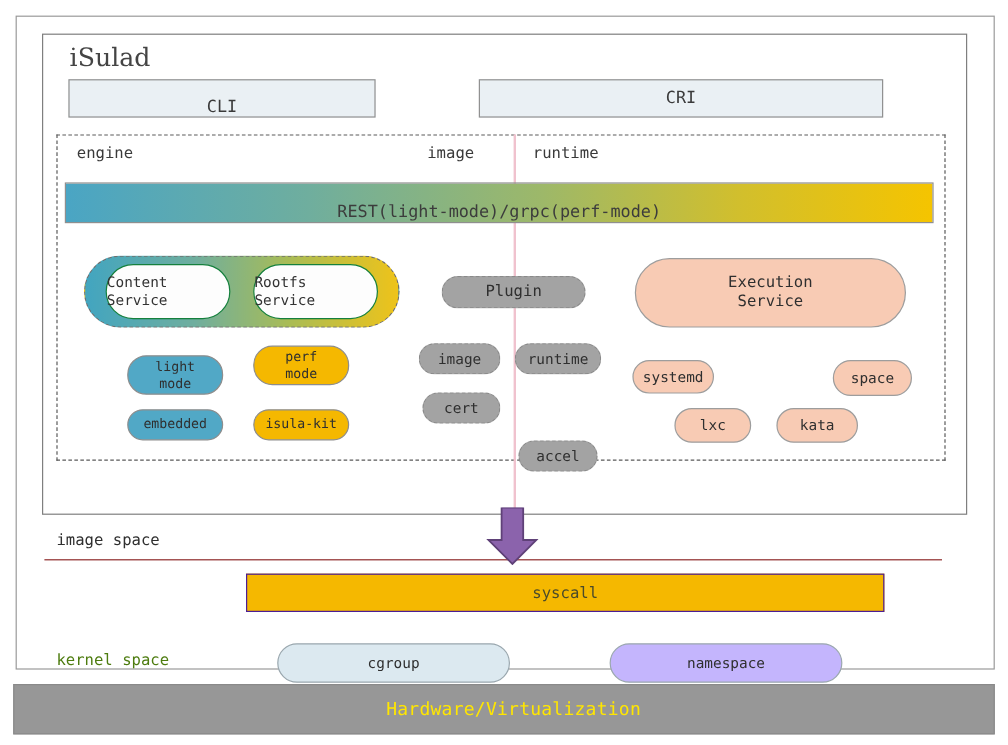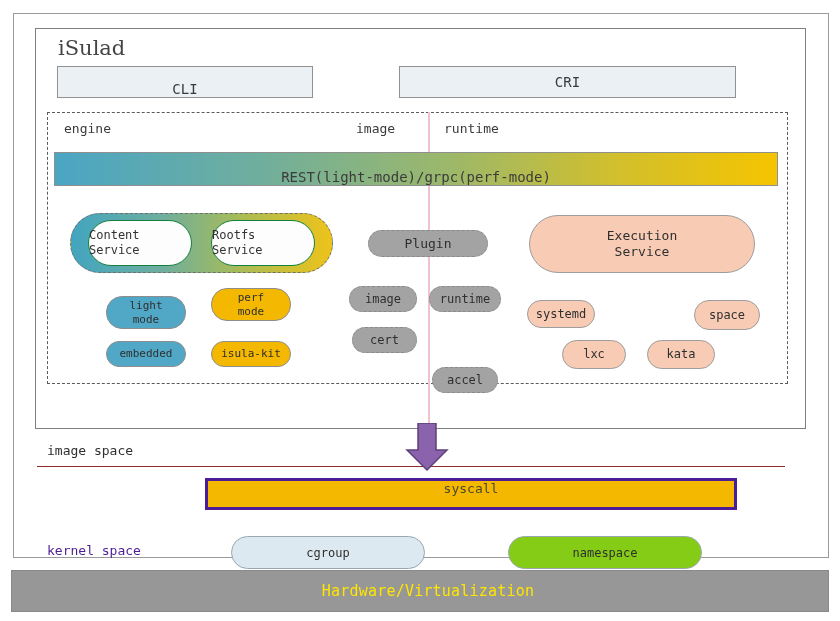--- a/index.html
+++ b/index.html
@@ -154,50 +154,50 @@
     left: 529px; top: 215px; width: 226px; height: 58px;
     border-radius: 29px; font-size: 13px;
   }
   #salmon-systemd { left: 527px; top: 300px; width: 68px; height: 28px; }
   #salmon-runc    { left: 694px; top: 300px; width: 66px; height: 30px; }
   #salmon-lxc     { left: 562px; top: 340px; width: 64px; height: 29px; }
   #salmon-kata    { left: 647px; top: 340px; width: 68px; height: 29px; }
 
   
   #label-user-space   { left: 47px; top: 443px; font-size: 13px; color: #2f2f2f; }
-  #label-kernel-space { left: 47px; top: 543px; font-size: 13px; color: #4c1d95; }
+  #label-kernel-space { left: 47px; top: 543px; font-size: 13px; color: #4d7c0f; }
 
   #space-divider {
     left: 37px; top: 466px; width: 748px; height: 1px;
     background: #8e2b2b;
   }
 
   
   #syscall-arrow {
     left: 405px; top: 423px; width: 44px; height: 48px;
   }
 
   
   #syscall-bar {
     left: 205px; top: 478px; width: 532px; height: 32px;
     background: #f5b800;
-    border: 3px solid #4c1d95;
-    display: flex; justify-content: center;
+    border: 1px solid #4c1d95;
+    display: flex; align-items: center; justify-content: center;
     font-size: 13px; color: #4a4a2a;
   }
 
   
   .kernel-pill {
     border-radius: 18px;
     border: 1px solid #9aa7ae;
     display: flex; align-items: center; justify-content: center;
     font-size: 12px; color: #2f2f2f; margin-top: 12px;
   }
   #kernel-cgroup    { left: 231px; top: 524px; width: 194px; height: 33px; background: #dce9f0; }
-  #kernel-namespace { left: 508px; top: 524px; width: 194px; height: 33px; background: #84cc16; }
+  #kernel-namespace { left: 508px; top: 524px; width: 194px; height: 33px; background: #c4b5fd; }
 </style>
 </head>
 <body>
 
 <div class="abs" id="outer-frame"></div>
 
 <div class="abs" id="isulad-panel"></div>
 
 <div class="abs" id="page-title">iSulad</div>
 

